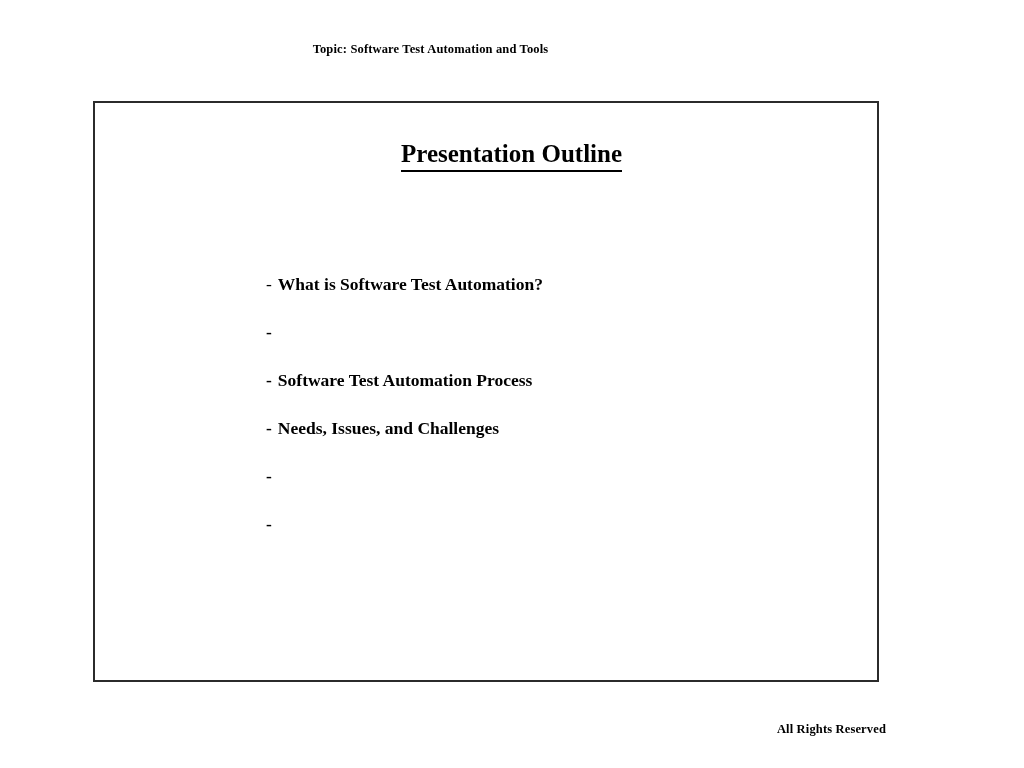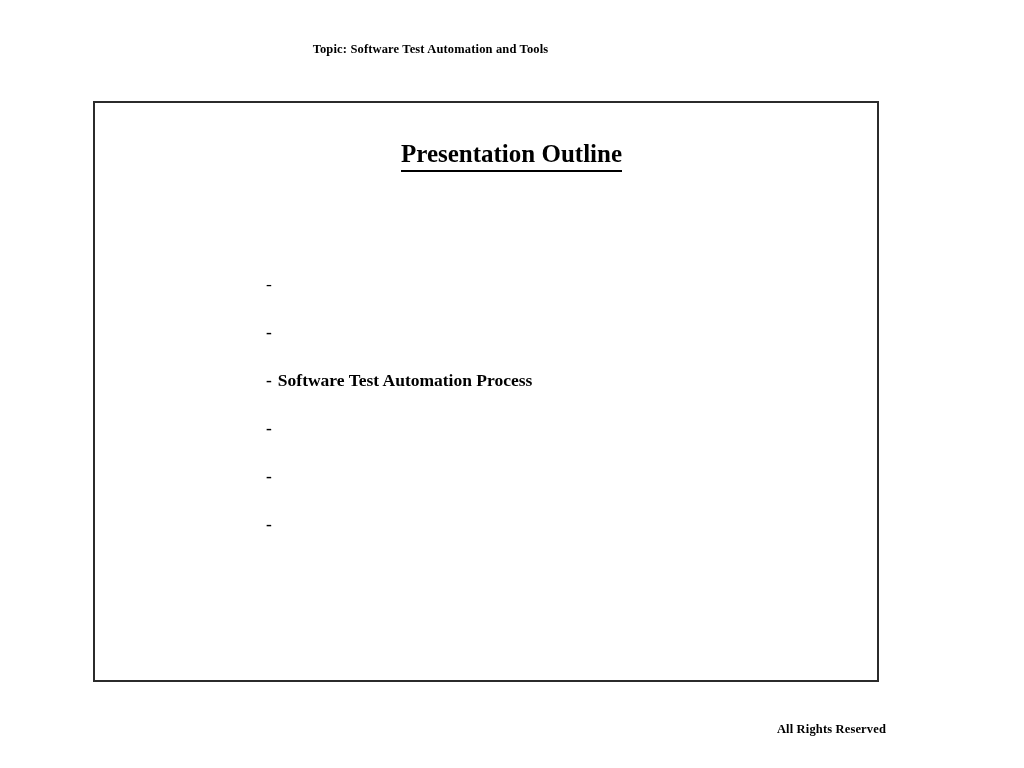--- a/index.html
+++ b/index.html
@@ -107,30 +107,32 @@
 
 <div class="slide-frame">
 
   <div class="slide-title">
     <span>Presentation Outline</span>
   </div>
 
   <div class="outline-list">
       <div class="outline-item light-dash">
         <span class="dash">-</span>
+        <span>What is Software Test Automation?</span>
       </div>
       <div class="outline-item">
         <span class="dash">-</span>
       </div>
       <div class="outline-item">
         <span class="dash">-</span>
         <span>Software Test Automation Process</span>
       </div>
       <div class="outline-item">
         <span class="dash">-</span>
+        <span>Needs, Issues, and Challenges</span>
       </div>
       <div class="outline-item">
         <span class="dash">-</span>
       </div>
       <div class="outline-item">
         <span class="dash">-</span>
       </div>
     </div>
 
 </div>

